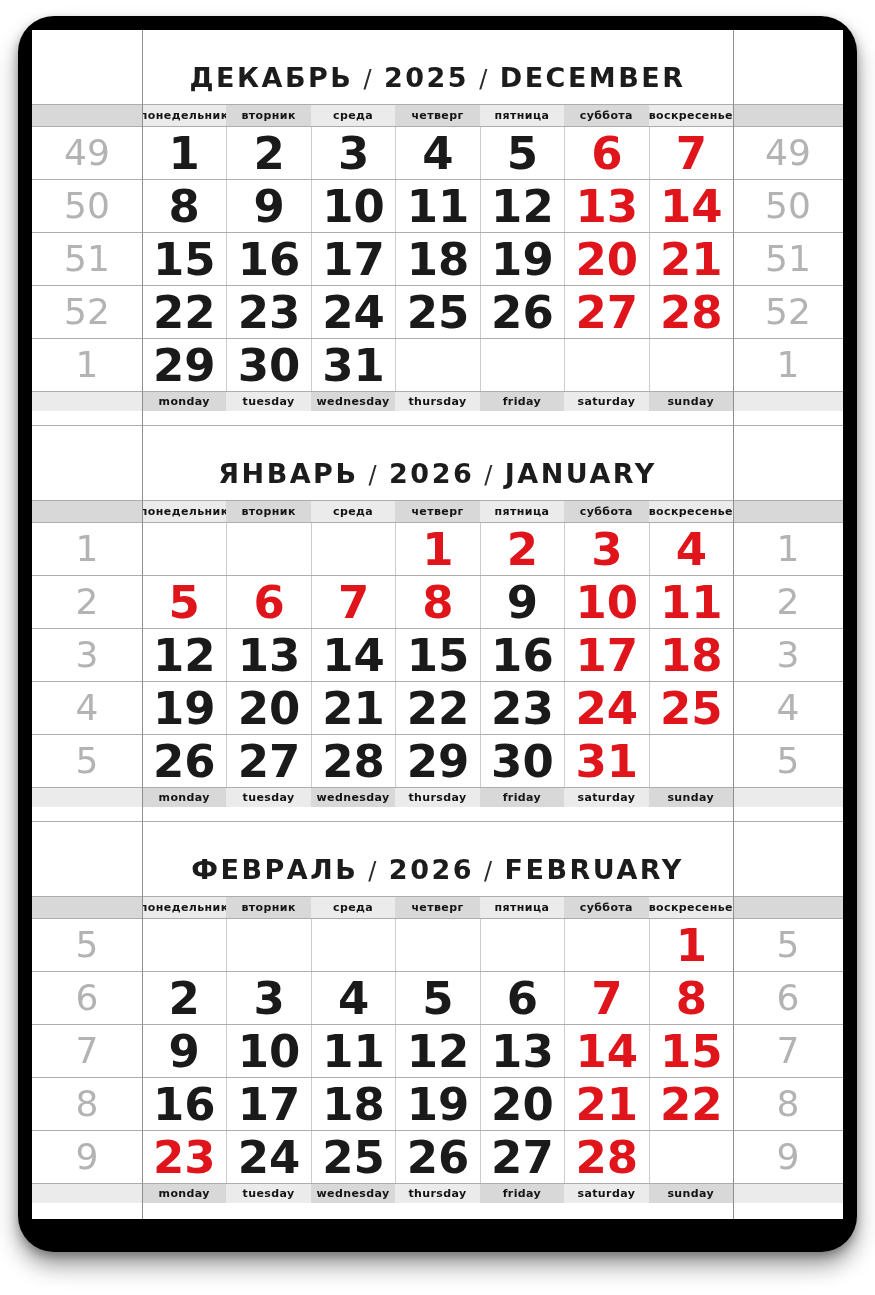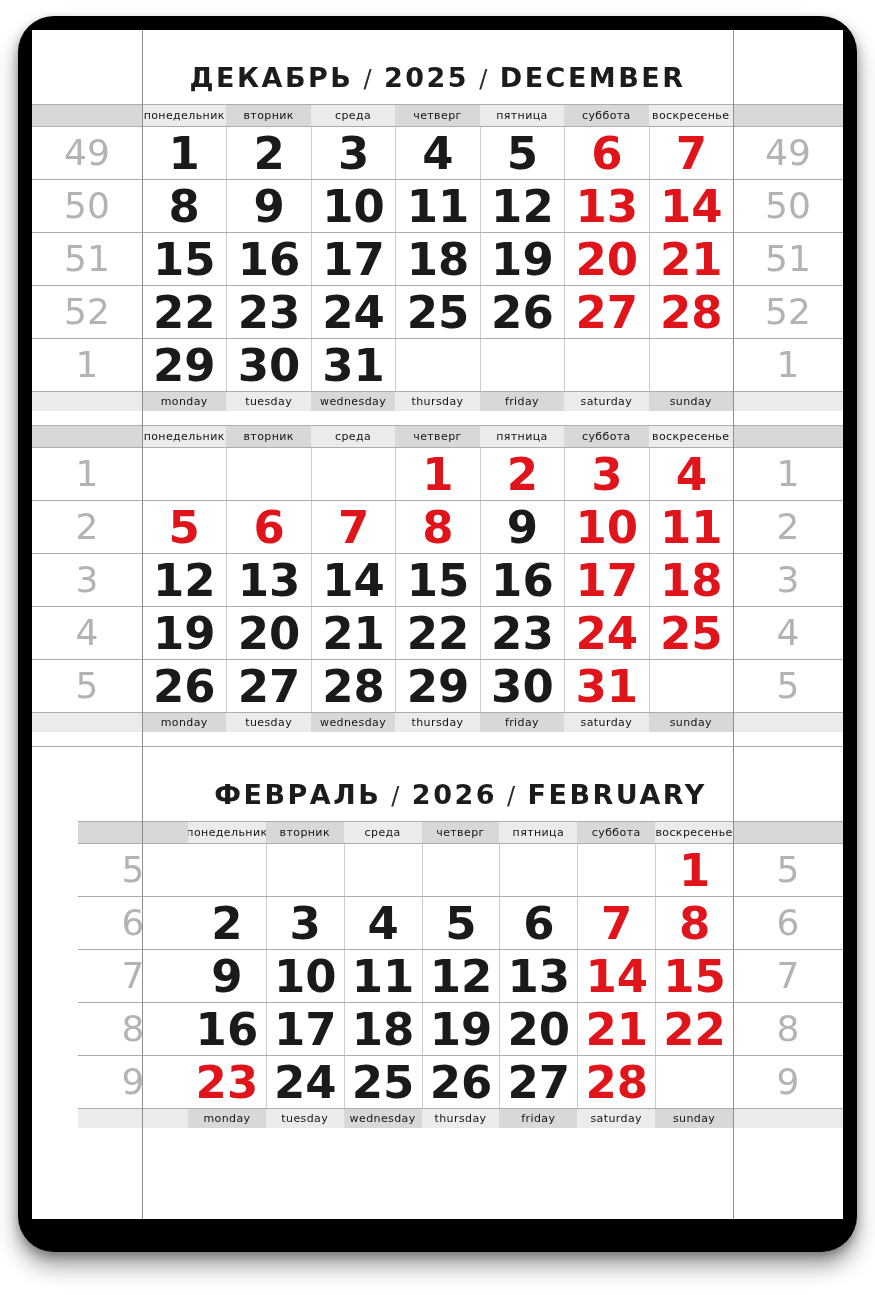--- a/index.html
+++ b/index.html
@@ -18,34 +18,34 @@
   }
   .card{
     position:absolute;left:14px;top:14px;width:811px;height:1189px;
     background:#fff;overflow:hidden;
   }
   .vline{position:absolute;top:0;bottom:0;width:1px;background:var(--bound-vline);z-index:5;}
   .vline.l{left:110px;} .vline.r{left:701px;}
   #months{display:flex;flex-direction:column;height:100%;}
   .month{display:flex;flex-direction:column;}
   .month + .month{border-top:1px solid var(--hline);}
-  .month:last-child{flex:1;padding-left:46px;}
+  .month:last-child{flex:1;}
   .row{display:grid;grid-template-columns:110px repeat(7,1fr) 110px;width:100%;}
   
   .title-row{height:75px;border-bottom:1px solid var(--hline);}
   .title-cell{
     grid-column:2 / span 7;display:flex;align-items:flex-end;justify-content:center;
     padding-bottom:11px;
   }
   .title-text{
     font-size:27px;font-weight:bold;color:#1c1c1c;letter-spacing:2.5px;white-space:nowrap;
   }
   .title-sep{font-weight:normal;color:#2a2a2a;margin:0 10px;font-size:24px;}
   
-  .strip{align-items:stretch;}
+  .strip{align-items:stretch;font-weight:bold;}
   .strip.ru{height:22px;border-bottom:1px solid var(--hline);}
   .strip.en{height:19px;}
   .strip .cell{
     display:flex;align-items:center;justify-content:center;
     font-size:11px;color:#141414;letter-spacing:.4px;white-space:nowrap;overflow:hidden;
   }
   .band-dark{background:var(--band-dark);}
   .band-light{background:var(--band-light);}
   
   .day-row{height:53px;border-bottom:1px solid var(--hline);}
@@ -209,20 +209,27 @@
               <div class="cell band-dark">wednesday</div>
               <div class="cell band-light">thursday</div>
               <div class="cell band-dark">friday</div>
               <div class="cell band-light">saturday</div>
               <div class="cell band-dark">sunday</div>
               <div class="cell band-light"></div>
             </div>
             <div class="row spacer"></div>
           </section>
           <section class="month">
+            <div class="row title-row">
+              <div class="cell"></div>
+              <div class="title-cell">
+                <div class="title-text"><span>ЯНВАРЬ</span><span class="title-sep">/</span><span>2026</span><span class="title-sep">/</span><span>JANUARY</span></div>
+              </div>
+              <div class="cell"></div>
+            </div>
             <div class="row strip ru">
               <div class="cell band-dark"></div>
               <div class="cell band-light">понедельник</div>
               <div class="cell band-dark">вторник</div>
               <div class="cell band-light">среда</div>
               <div class="cell band-dark">четверг</div>
               <div class="cell band-light">пятница</div>
               <div class="cell band-dark">суббота</div>
               <div class="cell band-light">воскресенье</div>
               <div class="cell band-dark"></div>

